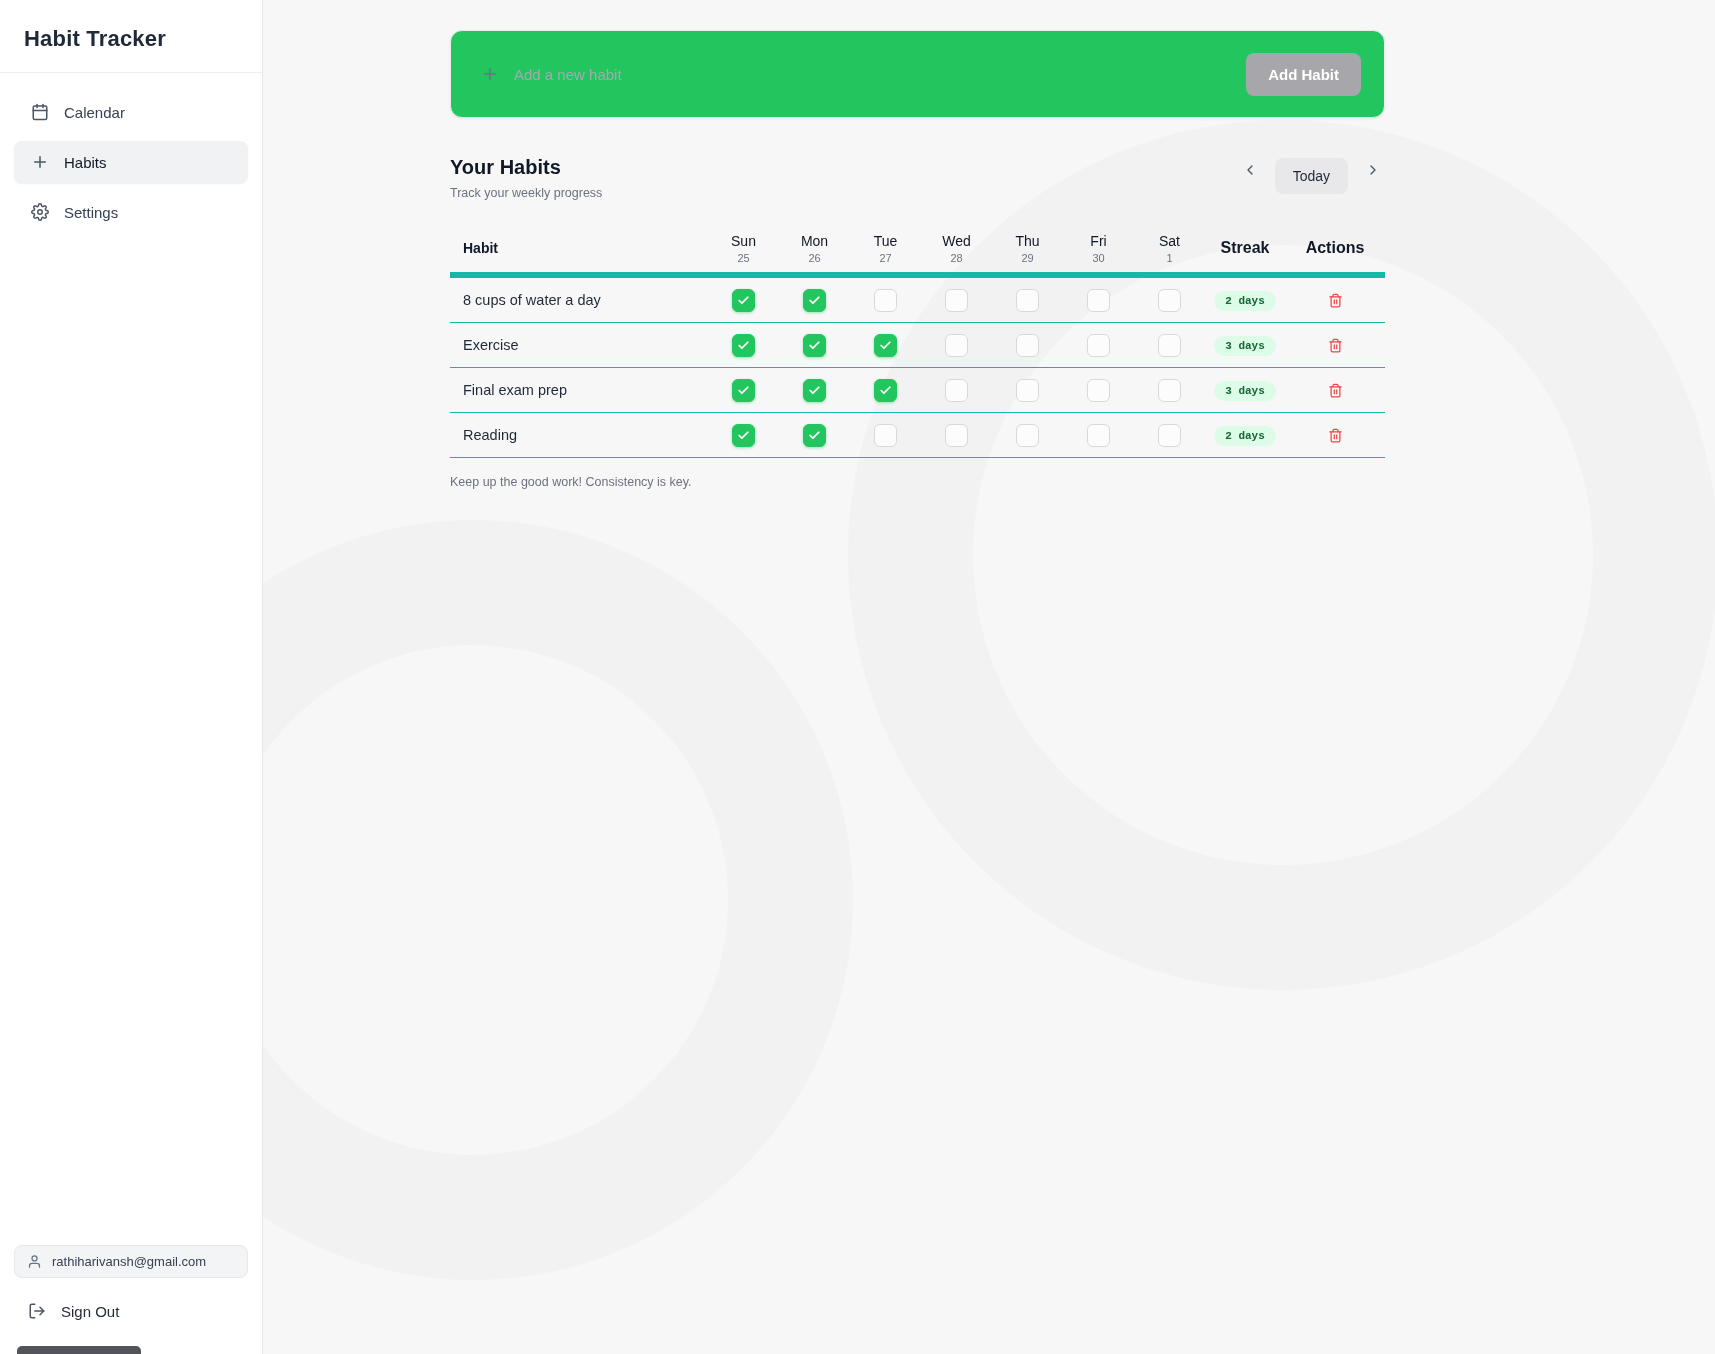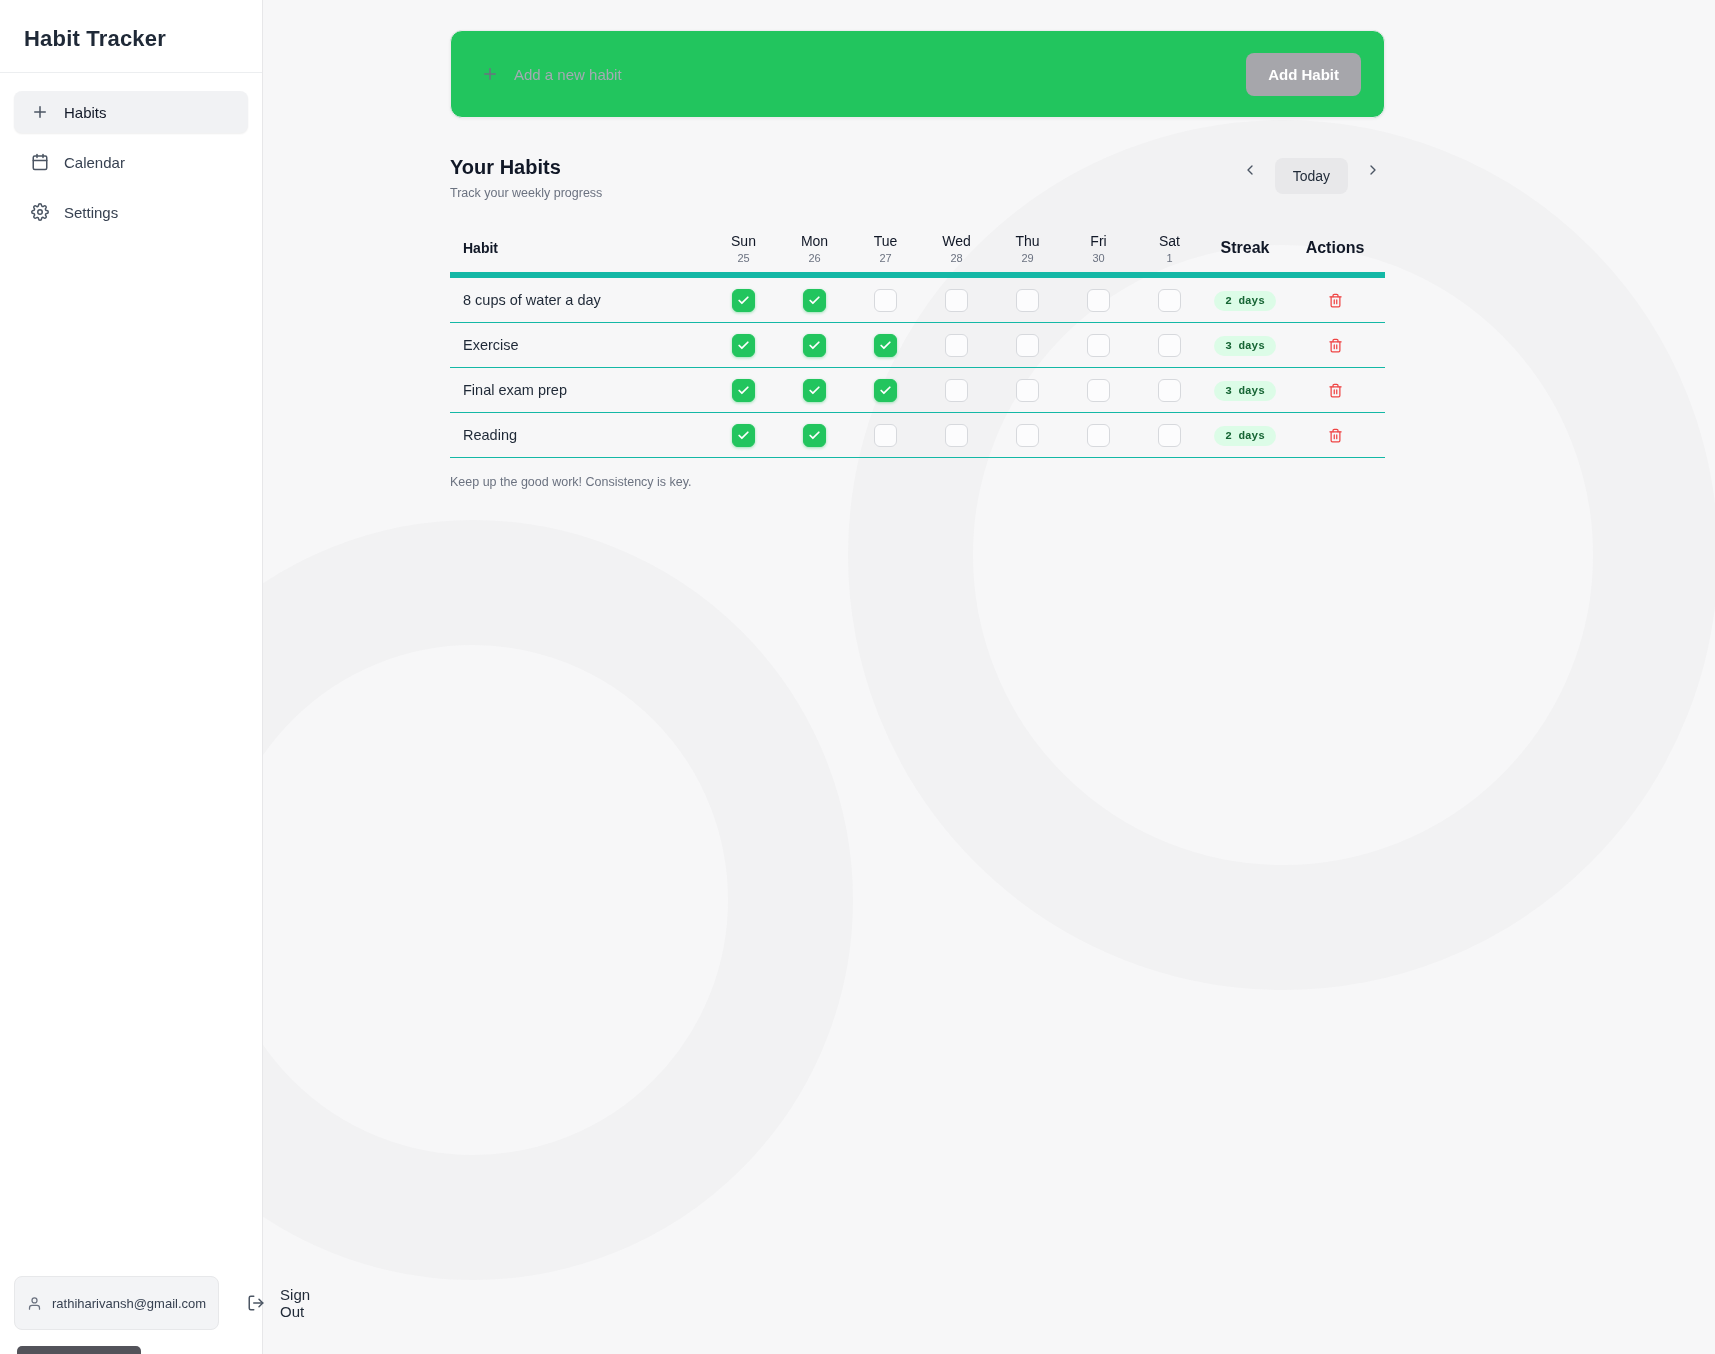--- a/index.html
+++ b/index.html
@@ -20,21 +20,21 @@
   .sb-title { font-size:22px; font-weight:700; color:#1f2937; padding:26px 24px 20px; letter-spacing:.2px; }
   .sb-divider { height:1px; background:#eceef0; }
   .sb-nav { padding:18px 14px; display:flex; flex-direction:column; gap:8px; }
   .nav-item {
     display:flex; align-items:center; gap:15px; padding:12px 17px;
     border-radius:8px; font-size:15px; color:#374151; cursor:pointer;
   }
   .nav-item.active { background:#f1f2f4; box-shadow:0 1px 2px rgba(0,0,0,.07); color:#111827; }
   .nav-icon { width:18px; height:18px; display:inline-flex; color:#4b5563; flex-shrink:0; }
   .nav-icon svg { width:18px; height:18px; }
-  .sb-bottom { margin-top:auto; padding:16px 14px 24px; display:flex; flex-direction:row; gap:14px; }
+  .sb-bottom { margin-top:auto; padding:16px 14px 24px; display:flex; flex-direction:column; gap:14px; }
   .email-box {
     display:flex; align-items:center; gap:10px;
     background:#f3f4f6; border:1px solid #e7e8ea; border-radius:8px;
     padding:8px 12px; font-size:13px; color:#374151; cursor:pointer;
   }
   .email-box .nav-icon { width:15px; height:15px; color:#6b7280; }
   .email-box .nav-icon svg { width:15px; height:15px; }
   .signout { display:flex; align-items:center; gap:15px; padding:10px 14px; font-size:15px; color:#1f2937; cursor:pointer; }
   .clipped-bar {
     position:absolute; left:17px; bottom:0; width:124px; height:8px;
@@ -122,39 +122,39 @@
 </style>
 </head>
 <body>
 
 <div class="app">
 
   <aside class="sidebar">
     <div class="sb-title">Habit Tracker</div>
     <div class="sb-divider"></div>
     <nav class="sb-nav">
-      <div class="nav-item active">
-        <span class="nav-icon">
-          <svg viewBox="0 0 24 24" fill="none" stroke="currentColor" stroke-width="2" stroke-linecap="round">
-              <line x1="12" y1="5" x2="12" y2="19"></line>
-              <line x1="5" y1="12" x2="19" y2="12"></line>
-            </svg>
-        </span>
-        <span>Habits</span>
-      </div>
       <div class="nav-item">
         <span class="nav-icon">
           <svg viewBox="0 0 24 24" fill="none" stroke="currentColor" stroke-width="2" stroke-linecap="round" stroke-linejoin="round">
               <rect x="3" y="4" width="18" height="18" rx="2"></rect>
               <line x1="16" y1="2" x2="16" y2="6"></line>
               <line x1="8" y1="2" x2="8" y2="6"></line>
               <line x1="3" y1="10" x2="21" y2="10"></line>
             </svg>
         </span>
         <span>Calendar</span>
+      </div>
+      <div class="nav-item active">
+        <span class="nav-icon">
+          <svg viewBox="0 0 24 24" fill="none" stroke="currentColor" stroke-width="2" stroke-linecap="round">
+              <line x1="12" y1="5" x2="12" y2="19"></line>
+              <line x1="5" y1="12" x2="19" y2="12"></line>
+            </svg>
+        </span>
+        <span>Habits</span>
       </div>
       <div class="nav-item">
         <span class="nav-icon">
           <svg viewBox="0 0 24 24" fill="none" stroke="currentColor" stroke-width="2" stroke-linecap="round" stroke-linejoin="round">
               <circle cx="12" cy="12" r="3"></circle>
               <path d="M19.4 15a1.65 1.65 0 0 0 .33 1.82l.06.06a2 2 0 0 1 0 2.83 2 2 0 0 1-2.83 0l-.06-.06a1.65 1.65 0 0 0-1.82-.33 1.65 1.65 0 0 0-1 1.51V21a2 2 0 0 1-2 2 2 2 0 0 1-2-2v-.09A1.65 1.65 0 0 0 9 19.4a1.65 1.65 0 0 0-1.82.33l-.06.06a2 2 0 0 1-2.83 0 2 2 0 0 1 0-2.83l.06-.06a1.65 1.65 0 0 0 .33-1.82 1.65 1.65 0 0 0-1.51-1H3a2 2 0 0 1-2-2 2 2 0 0 1 2-2h.09A1.65 1.65 0 0 0 4.6 9a1.65 1.65 0 0 0-.33-1.82l-.06-.06a2 2 0 0 1 0-2.83 2 2 0 0 1 2.83 0l.06.06a1.65 1.65 0 0 0 1.82.33H9a1.65 1.65 0 0 0 1-1.51V3a2 2 0 0 1 2-2 2 2 0 0 1 2 2v.09a1.65 1.65 0 0 0 1 1.51 1.65 1.65 0 0 0 1.82-.33l.06-.06a2 2 0 0 1 2.83 0 2 2 0 0 1 0 2.83l-.06.06a1.65 1.65 0 0 0-.33 1.82V9a1.65 1.65 0 0 0 1.51 1H21a2 2 0 0 1 2 2 2 2 0 0 1-2 2h-.09a1.65 1.65 0 0 0-1.51 1z"></path>
             </svg>
         </span>
         <span>Settings</span>
       </div>

